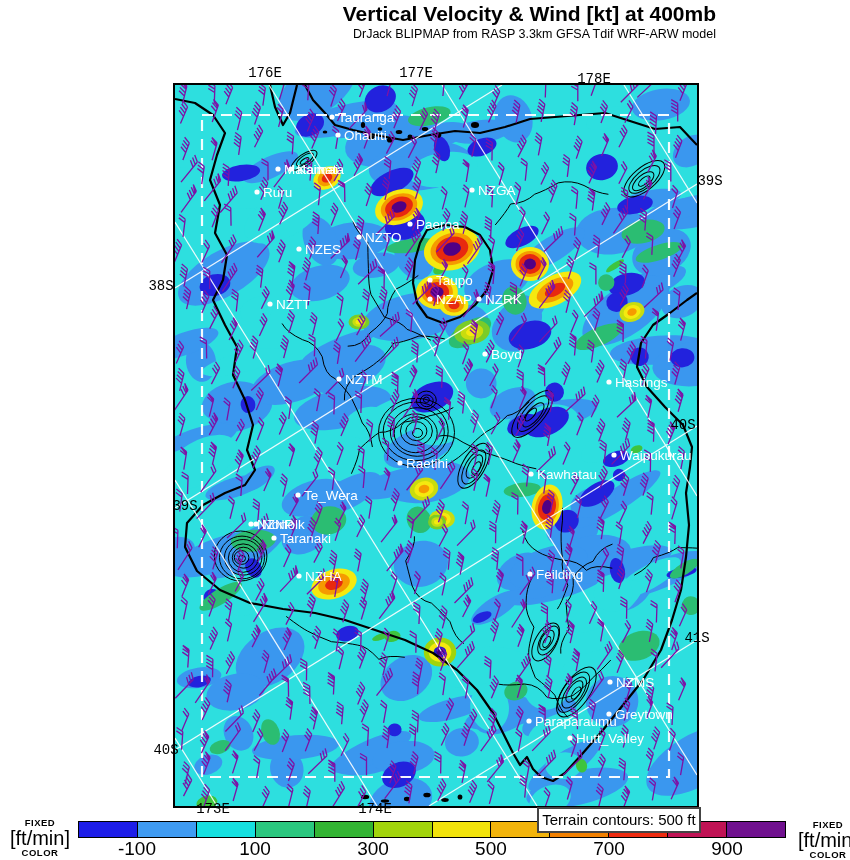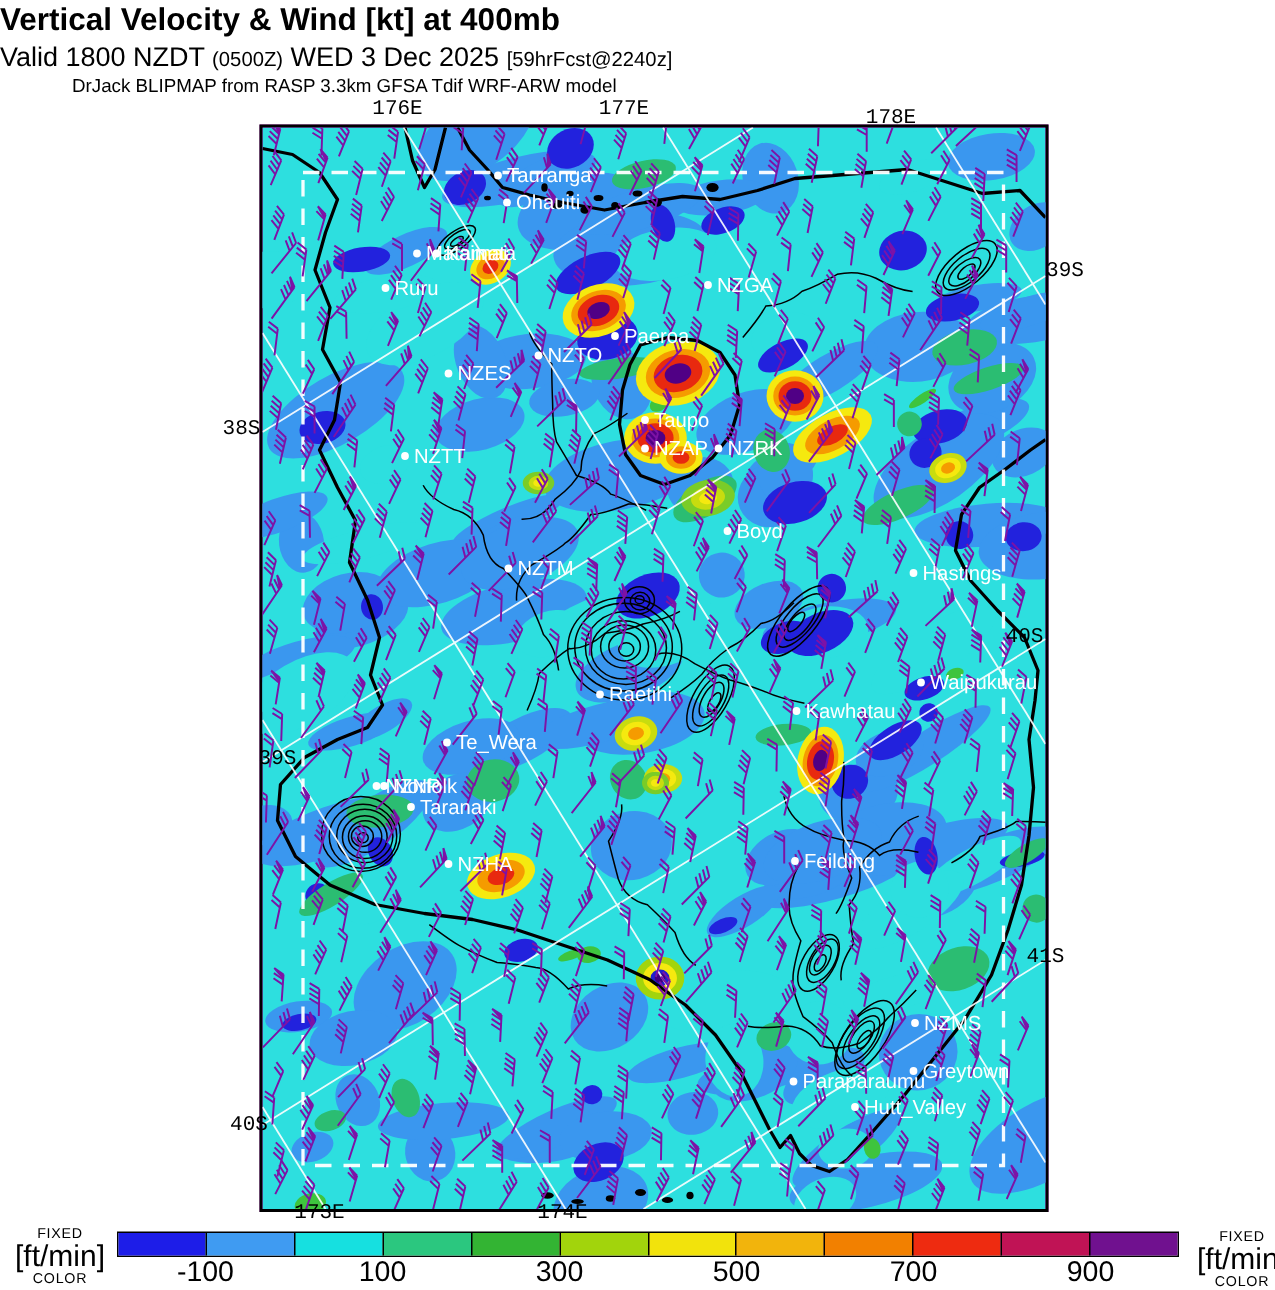--- a/index.html
+++ b/index.html
@@ -1,19 +1,19 @@
 <!DOCTYPE html>
 <html><head>
 <meta charset="utf-8">
 <style>
   html,body{margin:0;padding:0;background:#fff;}
   #page{position:relative;width:850px;height:860px;background:#ffffff;overflow:hidden;
         font-family:"Liberation Sans", sans-serif;}
   
-  #hdr{position:absolute;left:0;top:2px;width:716px;text-align:left;line-height:1.15;}
+  #hdr{position:absolute;left:0;top:2px;width:716px;text-align:right;line-height:1.15;}
   #hdr .t1{font-size:21px;font-weight:bold;color:#000;}
   #hdr .t2{font-size:18px;color:#000;margin-top:2px;}
   #hdr .t2 .sm{font-size:13.5px;}
   #hdr .t3{font-size:12.5px;color:#000;margin-top:1px;margin-left:48px;}
   
   #map{position:absolute;left:173px;top:83px;width:522px;height:721px;
        border:2px solid #000;box-sizing:content-box;background:#a21caf;}
   #map svg{display:block;}
   
   .coord{position:absolute;transform:translate(-50%,-50%);font-size:14px;color:#000;
@@ -22,32 +22,31 @@
   
   #tnote{position:absolute;left:537px;top:807px;width:160px;height:22px;border:2px solid #444;
          background:#fff;color:#000;font-size:15px;text-align:center;line-height:22px;z-index:8;}
   
   #cbar{position:absolute;left:78px;top:821px;width:708px;height:17px;display:flex;
         border:1px solid #000;box-sizing:border-box;}
   #cbar .seg{flex:1 1 0;height:100%;border-left:1px solid #000;}
   #cbar .seg:first-child{border-left:none;}
   .tick{position:absolute;top:838px;transform:translateX(-50%);font-size:19px;color:#000;}
   .units{position:absolute;width:72px;text-align:center;color:#000;line-height:1.0;}
-  .units .u1,.units .u3{font-size:9.5px;font-weight:normal;letter-spacing:0.5px;}
+  .units .u1,.units .u3{font-size:9.5px;font-weight:bold;letter-spacing:0.5px;}
   .units .u2{font-size:20px;}
   #unitsL{left:4px;top:818px;}
   #unitsR{left:792px;top:820px;}
 </style>
 </head>
 <body>
 
 <div id="page">
   <div id="hdr">
     <div class="t1">Vertical Velocity &amp; Wind [kt] at 400mb</div>
-    <div class="t2"><span>Valid 1800 NZDT </span><span class="sm">(0500Z)</span><span> WED 3 Dec 2025 </span><span class="sm">[59hrFcst@2240z]</span></div>
     <div class="t3">DrJack BLIPMAP from RASP 3.3km GFSA Tdif WRF-ARW model</div>
   </div>
 
   <div id="map">
       <svg width="522" height="721" viewBox="0 0 522 721">
         <rect x="0" y="0" width="522" height="721" fill="#2ddfdf"></rect>
         <g>
           <ellipse cx="437.1" cy="146.2" rx="36.4" ry="23.2" transform="rotate(-6 437.1 146.2)" fill="#3a97ef" opacity="1"></ellipse>
           <ellipse cx="245.9" cy="478.8" rx="27.3" ry="22.8" transform="rotate(-14 245.9 478.8)" fill="#3a97ef" opacity="1"></ellipse>
           <ellipse cx="381.9" cy="501.5" rx="52.8" ry="12.7" transform="rotate(-16 381.9 501.5)" fill="#3a97ef" opacity="1"></ellipse>
@@ -2334,20 +2333,21 @@
       <div class="coord" style="left: 213px; top: 809px;">173E</div>
       <div class="coord" style="left: 375px; top: 809px;">174E</div>
       <div class="coord" style="left: 161px; top: 286px;">38S</div>
       <div class="coord" style="left: 185px; top: 506px;">39S</div>
       <div class="coord" style="left: 166px; top: 750px;">40S</div>
       <div class="coord" style="left: 710px; top: 181px;">39S</div>
       <div class="coord" style="left: 683px; top: 425px;">40S</div>
       <div class="coord" style="left: 697px; top: 638px;">41S</div>
     </div>
 
+  <div id="tnote">Terrain contours: 500 ft</div>
 
   <div id="cbar">
       <div class="seg" style="background: rgb(29, 29, 232);"></div>
       <div class="seg" style="background: rgb(63, 155, 242);"></div>
       <div class="seg" style="background: rgb(22, 224, 224);"></div>
       <div class="seg" style="background: rgb(43, 199, 127);"></div>
       <div class="seg" style="background: rgb(51, 180, 51);"></div>
       <div class="seg" style="background: rgb(162, 212, 12);"></div>
       <div class="seg" style="background: rgb(242, 227, 12);"></div>
       <div class="seg" style="background: rgb(242, 180, 12);"></div>

